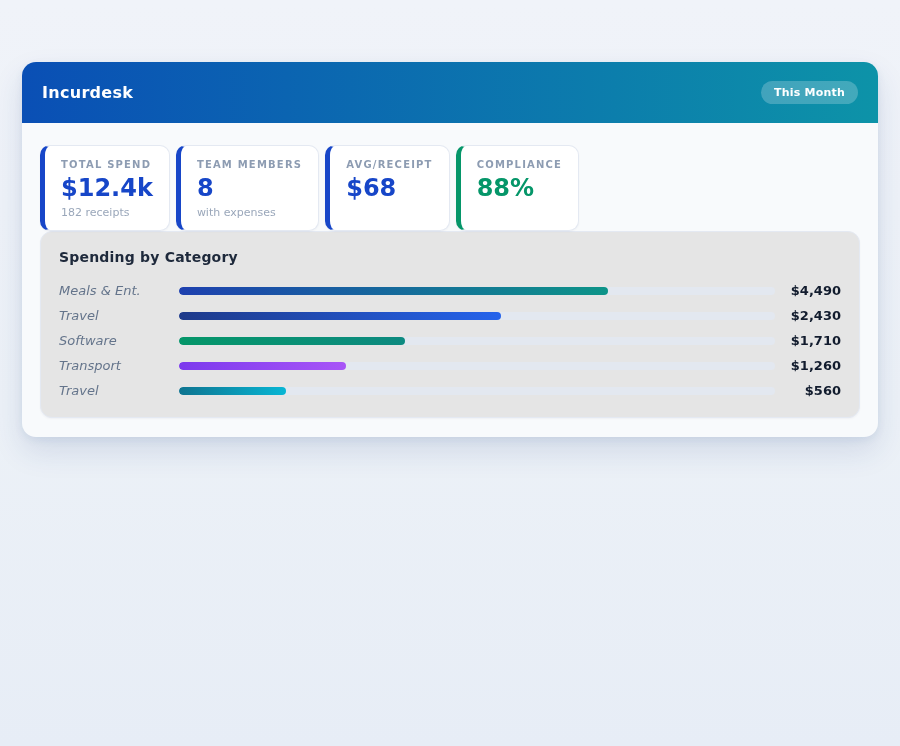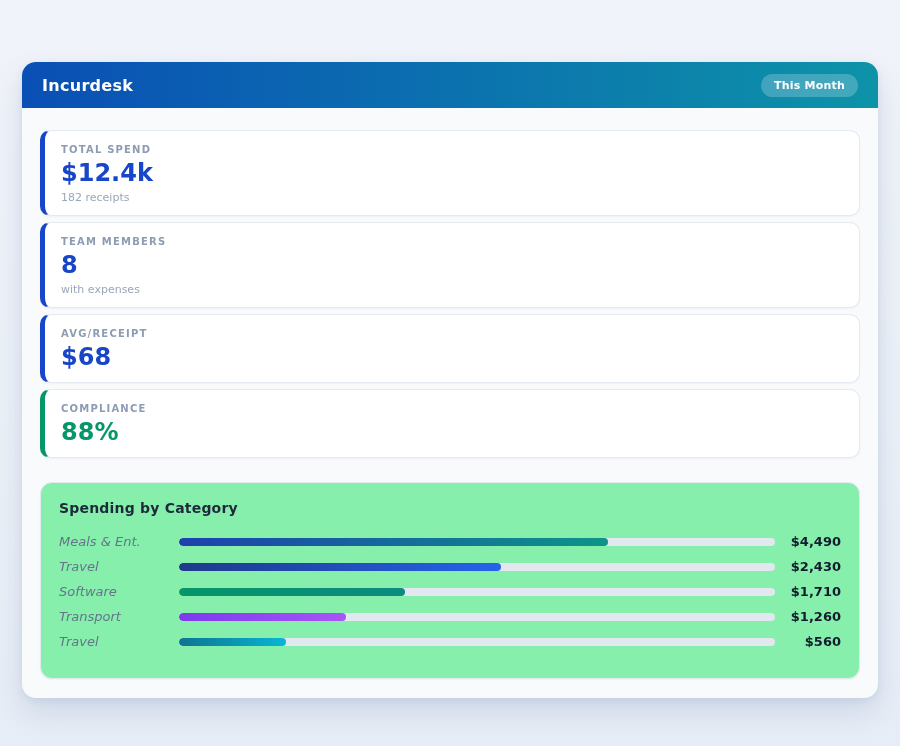--- a/index.html
+++ b/index.html
@@ -12,21 +12,21 @@
     overflow: hidden;
   }
   .app-card {
     margin: 62px 22px 0;
     border-radius: 14px;
     background: #f8fafc;
     box-shadow: 0 14px 30px rgba(30, 64, 128, 0.13), 0 3px 8px rgba(30, 64, 128, 0.07);
     overflow: hidden;
   }
   .app-header {
-    height: 46px;
+    height: 61px;
     display: flex;
     align-items: center;
     justify-content: space-between;
     padding: 0 20px;
   }
   .app-title {
     margin: 0;
     font-size: 16px;
     font-weight: bold;
     color: #ffffff;
@@ -36,21 +36,21 @@
     background: rgba(255, 255, 255, 0.22);
     color: #ffffff;
     font-size: 11px;
     font-weight: bold;
     padding: 5px 13px;
     border-radius: 999px;
     letter-spacing: 0.2px;
     cursor: pointer;
   }
   .content { padding: 22px 18px 19px; }
-  .stats { display: flex; flex-direction: column; gap: 6px; }
+  .stats { display: flex; flex-direction: row; gap: 6px; }
   .stat-card {
     background: #ffffff;
     border: 1px solid #e4e9f2;
     border-left: 5px solid var(--accent, #1746c8);
     border-radius: 10px;
     padding: 12px 16px 10px;
     box-shadow: 0 1px 2px rgba(15, 23, 42, 0.04);
   }
   .stat-label {
     font-size: 10px;
@@ -67,25 +67,24 @@
     line-height: 29px;
   }
   .stat-sub {
     font-size: 11px;
     color: #9aa7ba;
     margin-top: 2px;
     line-height: 15px;
   }
   .stat-sub:empty { display: none; }
   .chart-card {
-    margin-top: 24px;
-    background: #86efac;
+    background: #e5e5e5;
     border: 1px solid #e4e9f2;
     border-radius: 12px;
-    padding: 17px 18px 24px;
+    padding: 17px 18px 14px;
     box-shadow: 0 1px 2px rgba(15, 23, 42, 0.04);
   }
   .chart-title {
     margin: 0 0 13px;
     font-size: 14px;
     font-weight: bold;
     color: #1e293b;
     letter-spacing: 0.2px;
   }
   .chart-row {

